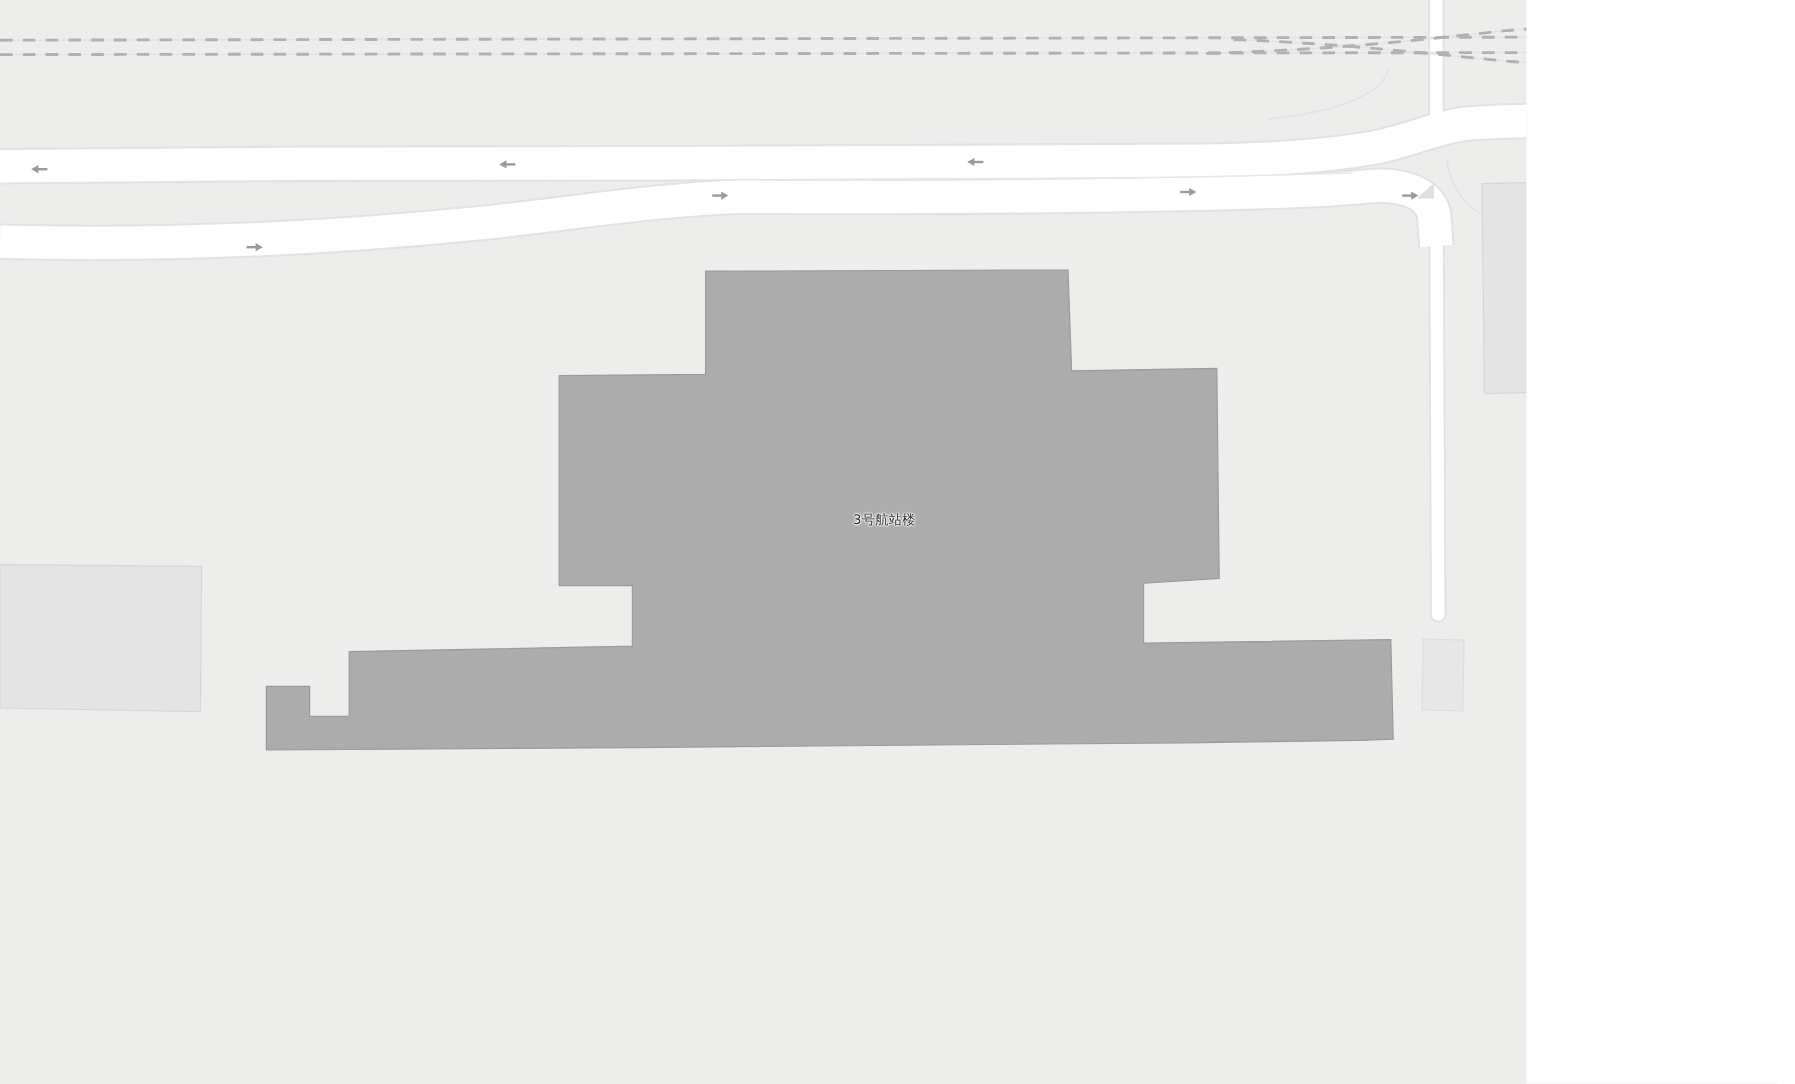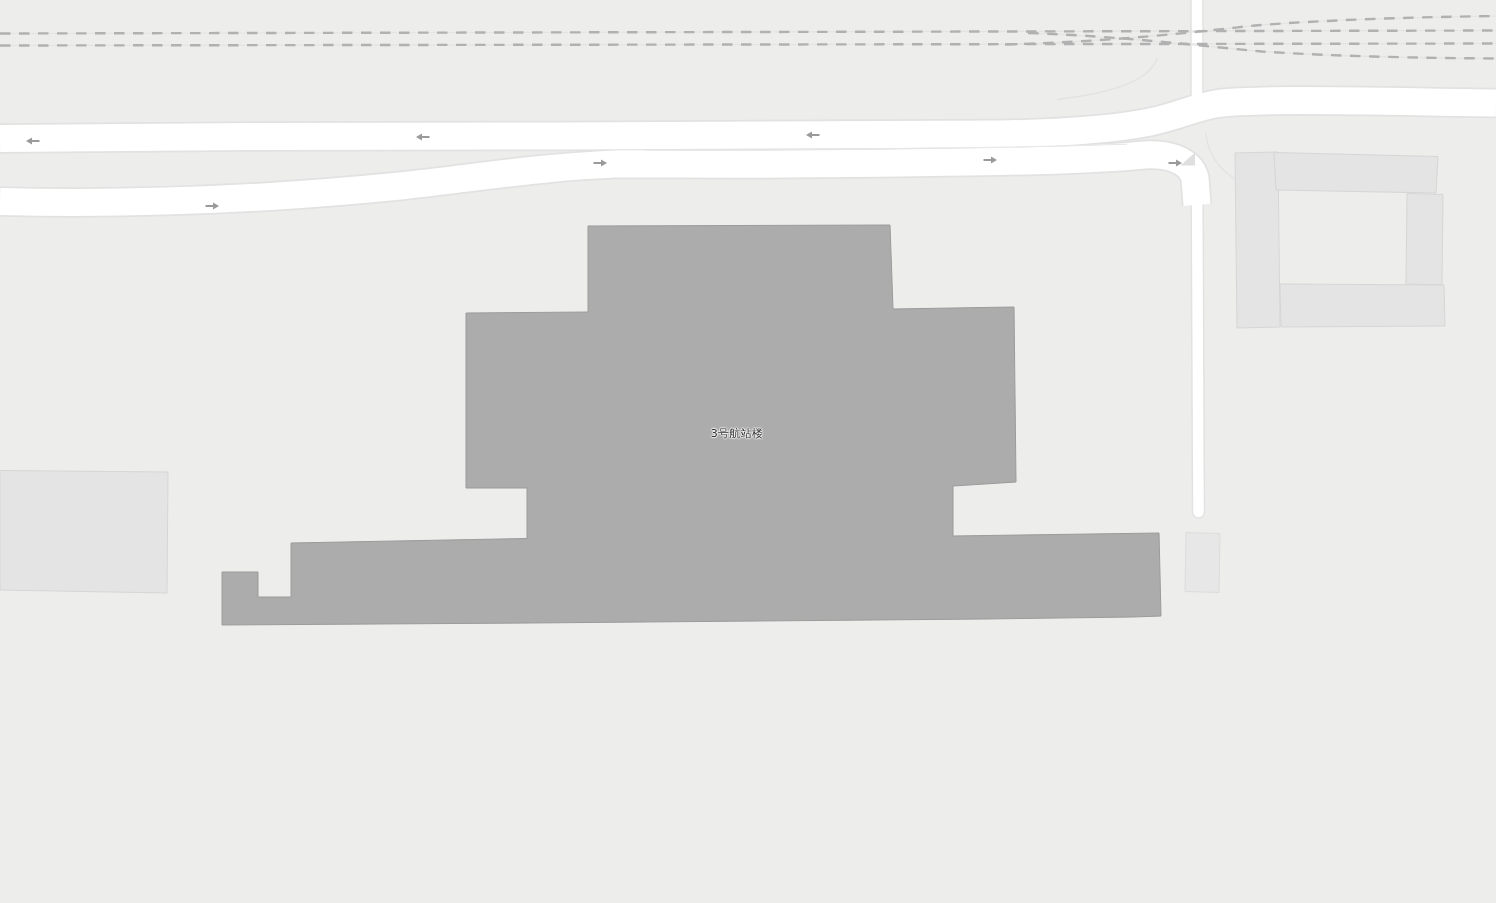--- a/index.html
+++ b/index.html
@@ -1,18 +1,18 @@
 <!DOCTYPE html>
 <html style="--background: #ededec; --terminal-fill: #acacac; --terminal-stroke: #9b9b9b; --building-fill: #e4e4e4; --building-stroke: #d6d6d6; --building2-fill: #e7e7e7; --building2-stroke: #dddddd; --road-fill: #ffffff; --road-casing: #e2e2e2; --road-divider: #e7e7e7; --railway-dash: #b1b1b1; --railway-underline: #e3e3e3; --apron-line: #e3e3e3; --island-fill: #dfdfdf; --arrow: #9a9a9a; --label-color: #2e2e2e;"><head>
 <meta charset="utf-8">
 <style>
   html, body { margin: 0; padding: 0; }
   .map {
     position: relative;
-    width: 1496px;
+    width: 1272px;
     height: 903px;
     background: var(--background, #ededec);
     overflow: hidden;
     font-family: "DejaVu Sans", "Liberation Sans", sans-serif;
   }
   .map svg { position: absolute; left: 0; top: 0; display: block; }
 
   
   .road-casing { fill: none; stroke: var(--road-casing, #e2e2e2); stroke-width: 30.5; }
   .road-fill   { fill: none; stroke: var(--road-fill, #ffffff);  stroke-width: 27; }

